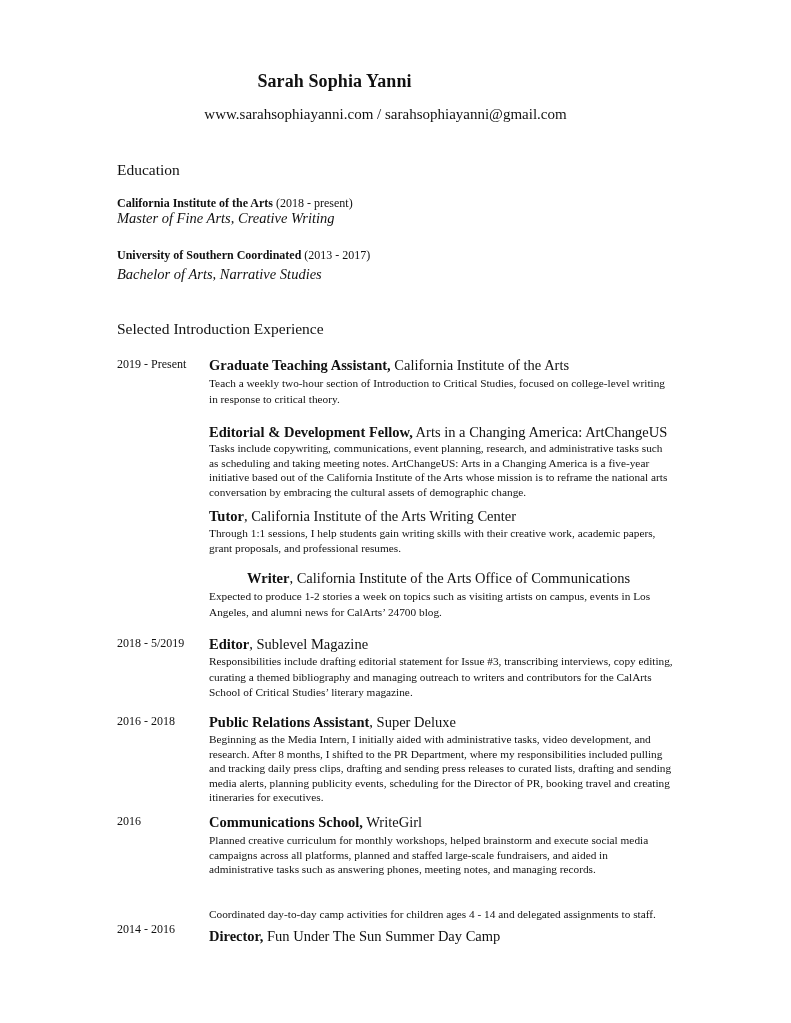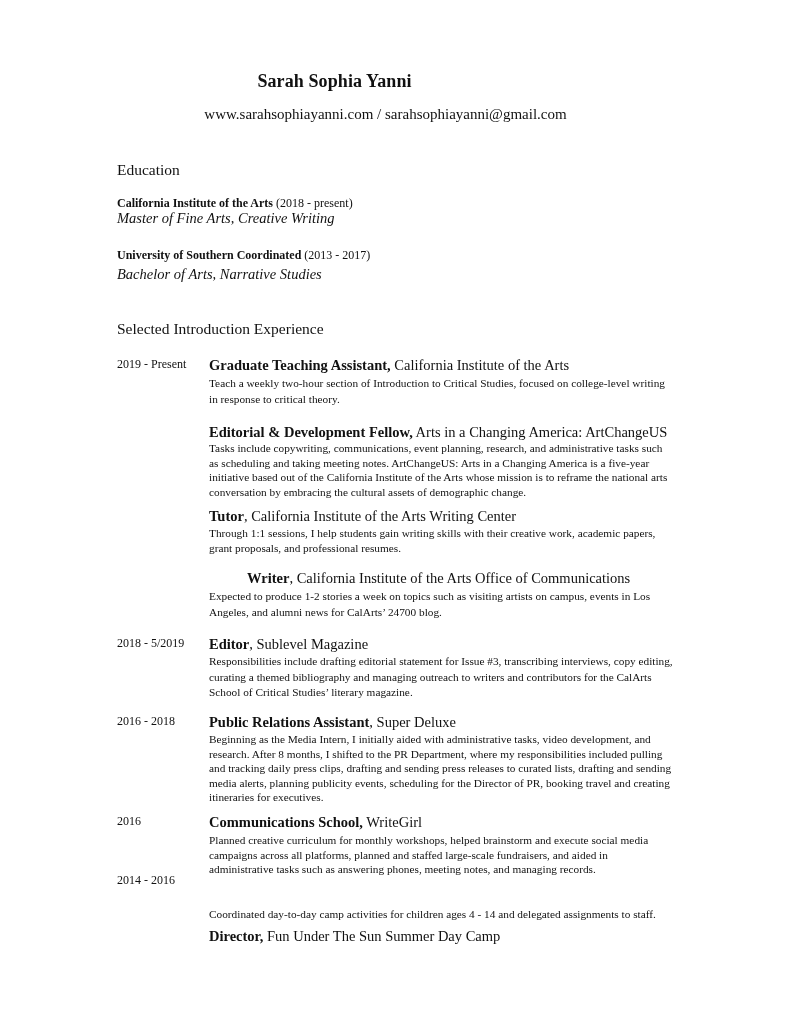--- a/index.html
+++ b/index.html
@@ -81,17 +81,17 @@
   <b>Public Relations Assistant</b><span>, Super Deluxe</span>
 </div>
 <div class="abs desc" style="top:732px; line-height:14.5px;">Beginning as the Media Intern, I initially aided with administrative tasks, video development,  and research. After 8 months,  I shifted to the PR Department, where my responsibilities included  pulling and tracking daily press clips,  drafting and sending press releases to curated lists, drafting and sending media alerts, planning publicity events, scheduling for the Director of PR, booking travel and creating itineraries for executives.</div>
 
 <div class="abs date" style="top:814px;">2016</div>
 <div class="abs job-title" style="top:814px;">
   <b>Communications School,</b><span> WriteGirl</span>
 </div>
 <div class="abs desc" style="top:833px; line-height:14.5px;">Planned creative curriculum for monthly workshops, helped brainstorm and execute  social media campaigns across all platforms, planned and staffed large-scale fundraisers, and aided in administrative tasks such as answering phones, meeting notes, and managing records.</div>
 
-<div class="abs date" style="top:873px;">2014 - 2016</div>
+<div class="abs date" style="top:922px;">2014 - 2016</div>
 <div class="abs job-title" style="top:928px;text-align:center;">
   <b>Director,</b><span> Fun Under The Sun Summer Day Camp</span>
 </div>
 <div class="abs desc" style="top:907px;">Coordinated day-to-day camp activities for children ages 4 - 14 and delegated assignments to staff.</div>
 
 </body></html>

